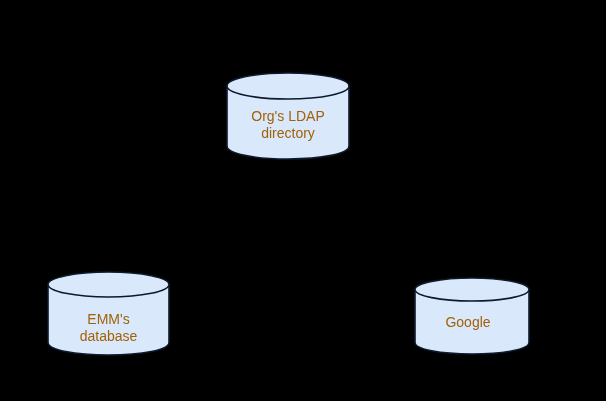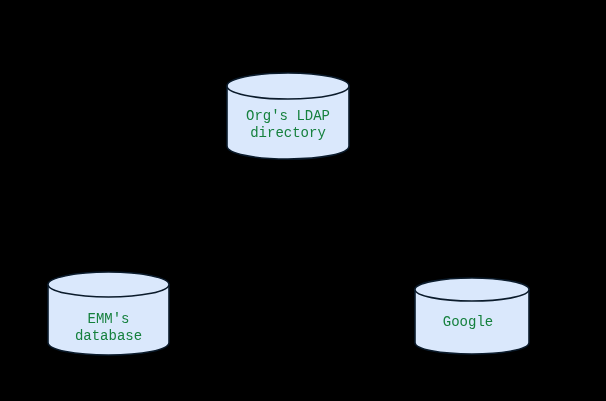--- a/index.html
+++ b/index.html
@@ -24,24 +24,24 @@
     position: absolute;
     left: 0;
     top: 0;
     overflow: visible;
   }
   .node-label {
     position: absolute;
     left: 0;
     right: 0;
     text-align: center;
-    color: #15803d;
+    color: #a16207;
     font-size: 14px;
     line-height: 17px;
-    font-family: Liberation Mono, monospace;
+    font-family: Liberation Sans, sans-serif;
     white-space: pre-line;
     pointer-events: none;
     -webkit-font-smoothing: antialiased;
   }
 
   
   #node-ldap {
     left: 226px;
     top: 72px;
     width: 124px;

